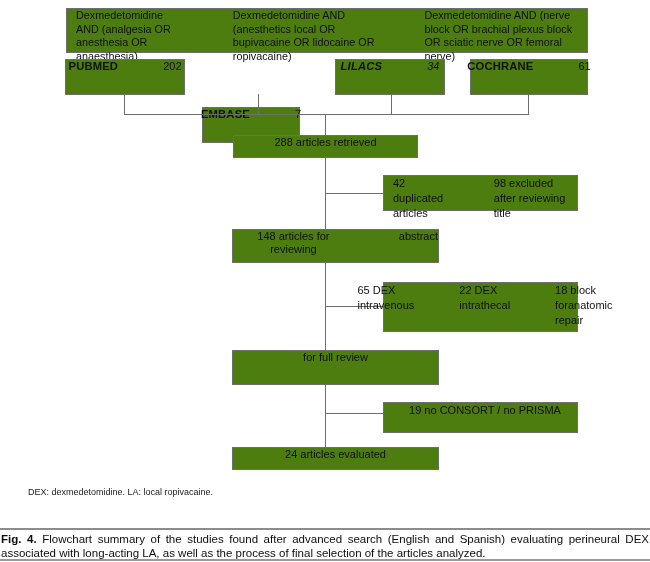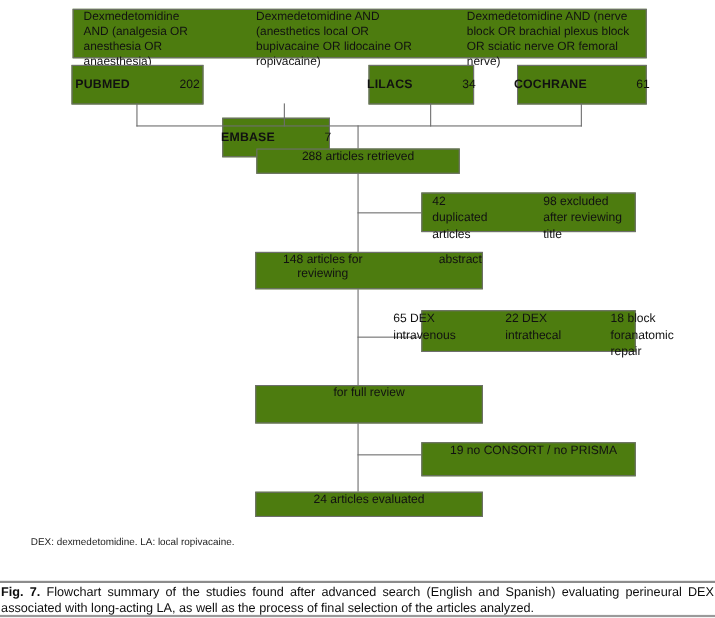--- a/index.html
+++ b/index.html
@@ -11,21 +11,21 @@
   .box{
     position:absolute;background:#4d7c0f;border:1px solid #6e6e6e;
     box-sizing:border-box;display:flex;flex-direction:row;
     justify-content:center;text-align:center;font-size:11px;line-height:13px;gap:45px;
   }
   .search-box{
     left:66px;top:8px;width:522px;height:45px;
     align-items:flex-start;text-align:left;padding-left:9px;line-height:13.5px;
     font-size:10.8px;
   }
-  .db-box{top:59px;height:36px;align-items:center;}
+  .db-box{top:59px;height:36px;}
   .db-name{font-weight:bold;font-size:11.2px;letter-spacing:0.2px;}
   .db-count{font-size:11px;}
   .main-box{left:232px;width:207px;}
   .side-box{
     left:383px;width:195px;align-items:flex-start;text-align:left;
     padding-left:9px;line-height:15px;
   }
   .vline{position:absolute;width:1px;background:#6e6e6e;}
   .hline{position:absolute;height:1px;background:#6e6e6e;}
   .footnote{
@@ -52,21 +52,21 @@
   </div>
 
   <div class="box db-box" style="left:65px;width:120px;">
     <div class="db-name">PUBMED</div>
     <div class="db-count">202</div>
   </div>
   <div class="box db-box" style="left:202px;width:98px;margin-top:48px;">
     <div class="db-name">EMBASE</div>
     <div class="db-count">7</div>
   </div>
-  <div class="box db-box" style="left:335px;width:96px;">
+  <div class="box db-box" style="left:335px;width:110px;font-style:italic;">
     <div class="db-name">LILACS</div>
     <div class="db-count">34</div>
   </div>
   <div class="box db-box" style="left:470px;width:118px;">
     <div class="db-name">COCHRANE</div>
     <div class="db-count">61</div>
   </div>
 
   <div class="vline" style="left:124px;top:94px;height:21px;"></div>
   <div class="vline" style="left:258px;top:94px;height:21px;"></div>
@@ -88,21 +88,21 @@
     <div>98 excluded after reviewing title</div>
   </div>
 
   <div class="box main-box" style="top:229px;height:34px;">
     <div>148 articles for reviewing</div>
     <div>abstract</div>
   </div>
 
   <div class="vline" style="left:325px;top:263px;height:87px;"></div>
   <div class="hline" style="left:325px;top:306px;width:58px;"></div>
-  <div class="box side-box" style="top:282px;height:38px;">
+  <div class="box side-box" style="top:282px;height:50px;">
     <div>65 DEX intravenous</div>
     <div>22 DEX intrathecal</div>
     <div>18 block foranatomic repair</div>
   </div>
 
   <div class="box main-box" style="top:350px;height:35px;">
     <div>for full review</div>
   </div>
 
   <div class="vline" style="left:325px;top:385px;height:62px;"></div>
@@ -112,18 +112,18 @@
   </div>
 
   <div class="box main-box" style="top:447px;height:23px;">
     <div>24 articles evaluated</div>
   </div>
 
   <div class="footnote">DEX: dexmedetomidine. LA: local ropivacaine.</div>
 
   <div class="rule rule-top"></div>
   <div class="caption">
-    <span class="fig-label">Fig. 7.</span>
+    <span class="fig-label">Fig. 4.</span>
     <span>Flowchart summary of the studies found after advanced search (English and Spanish) evaluating perineural DEX associated with long-acting LA, as well as the process of final selection of the articles analyzed.</span>
   </div>
   <div class="rule rule-bottom"></div>
 
 </div>
 
 </body></html>

